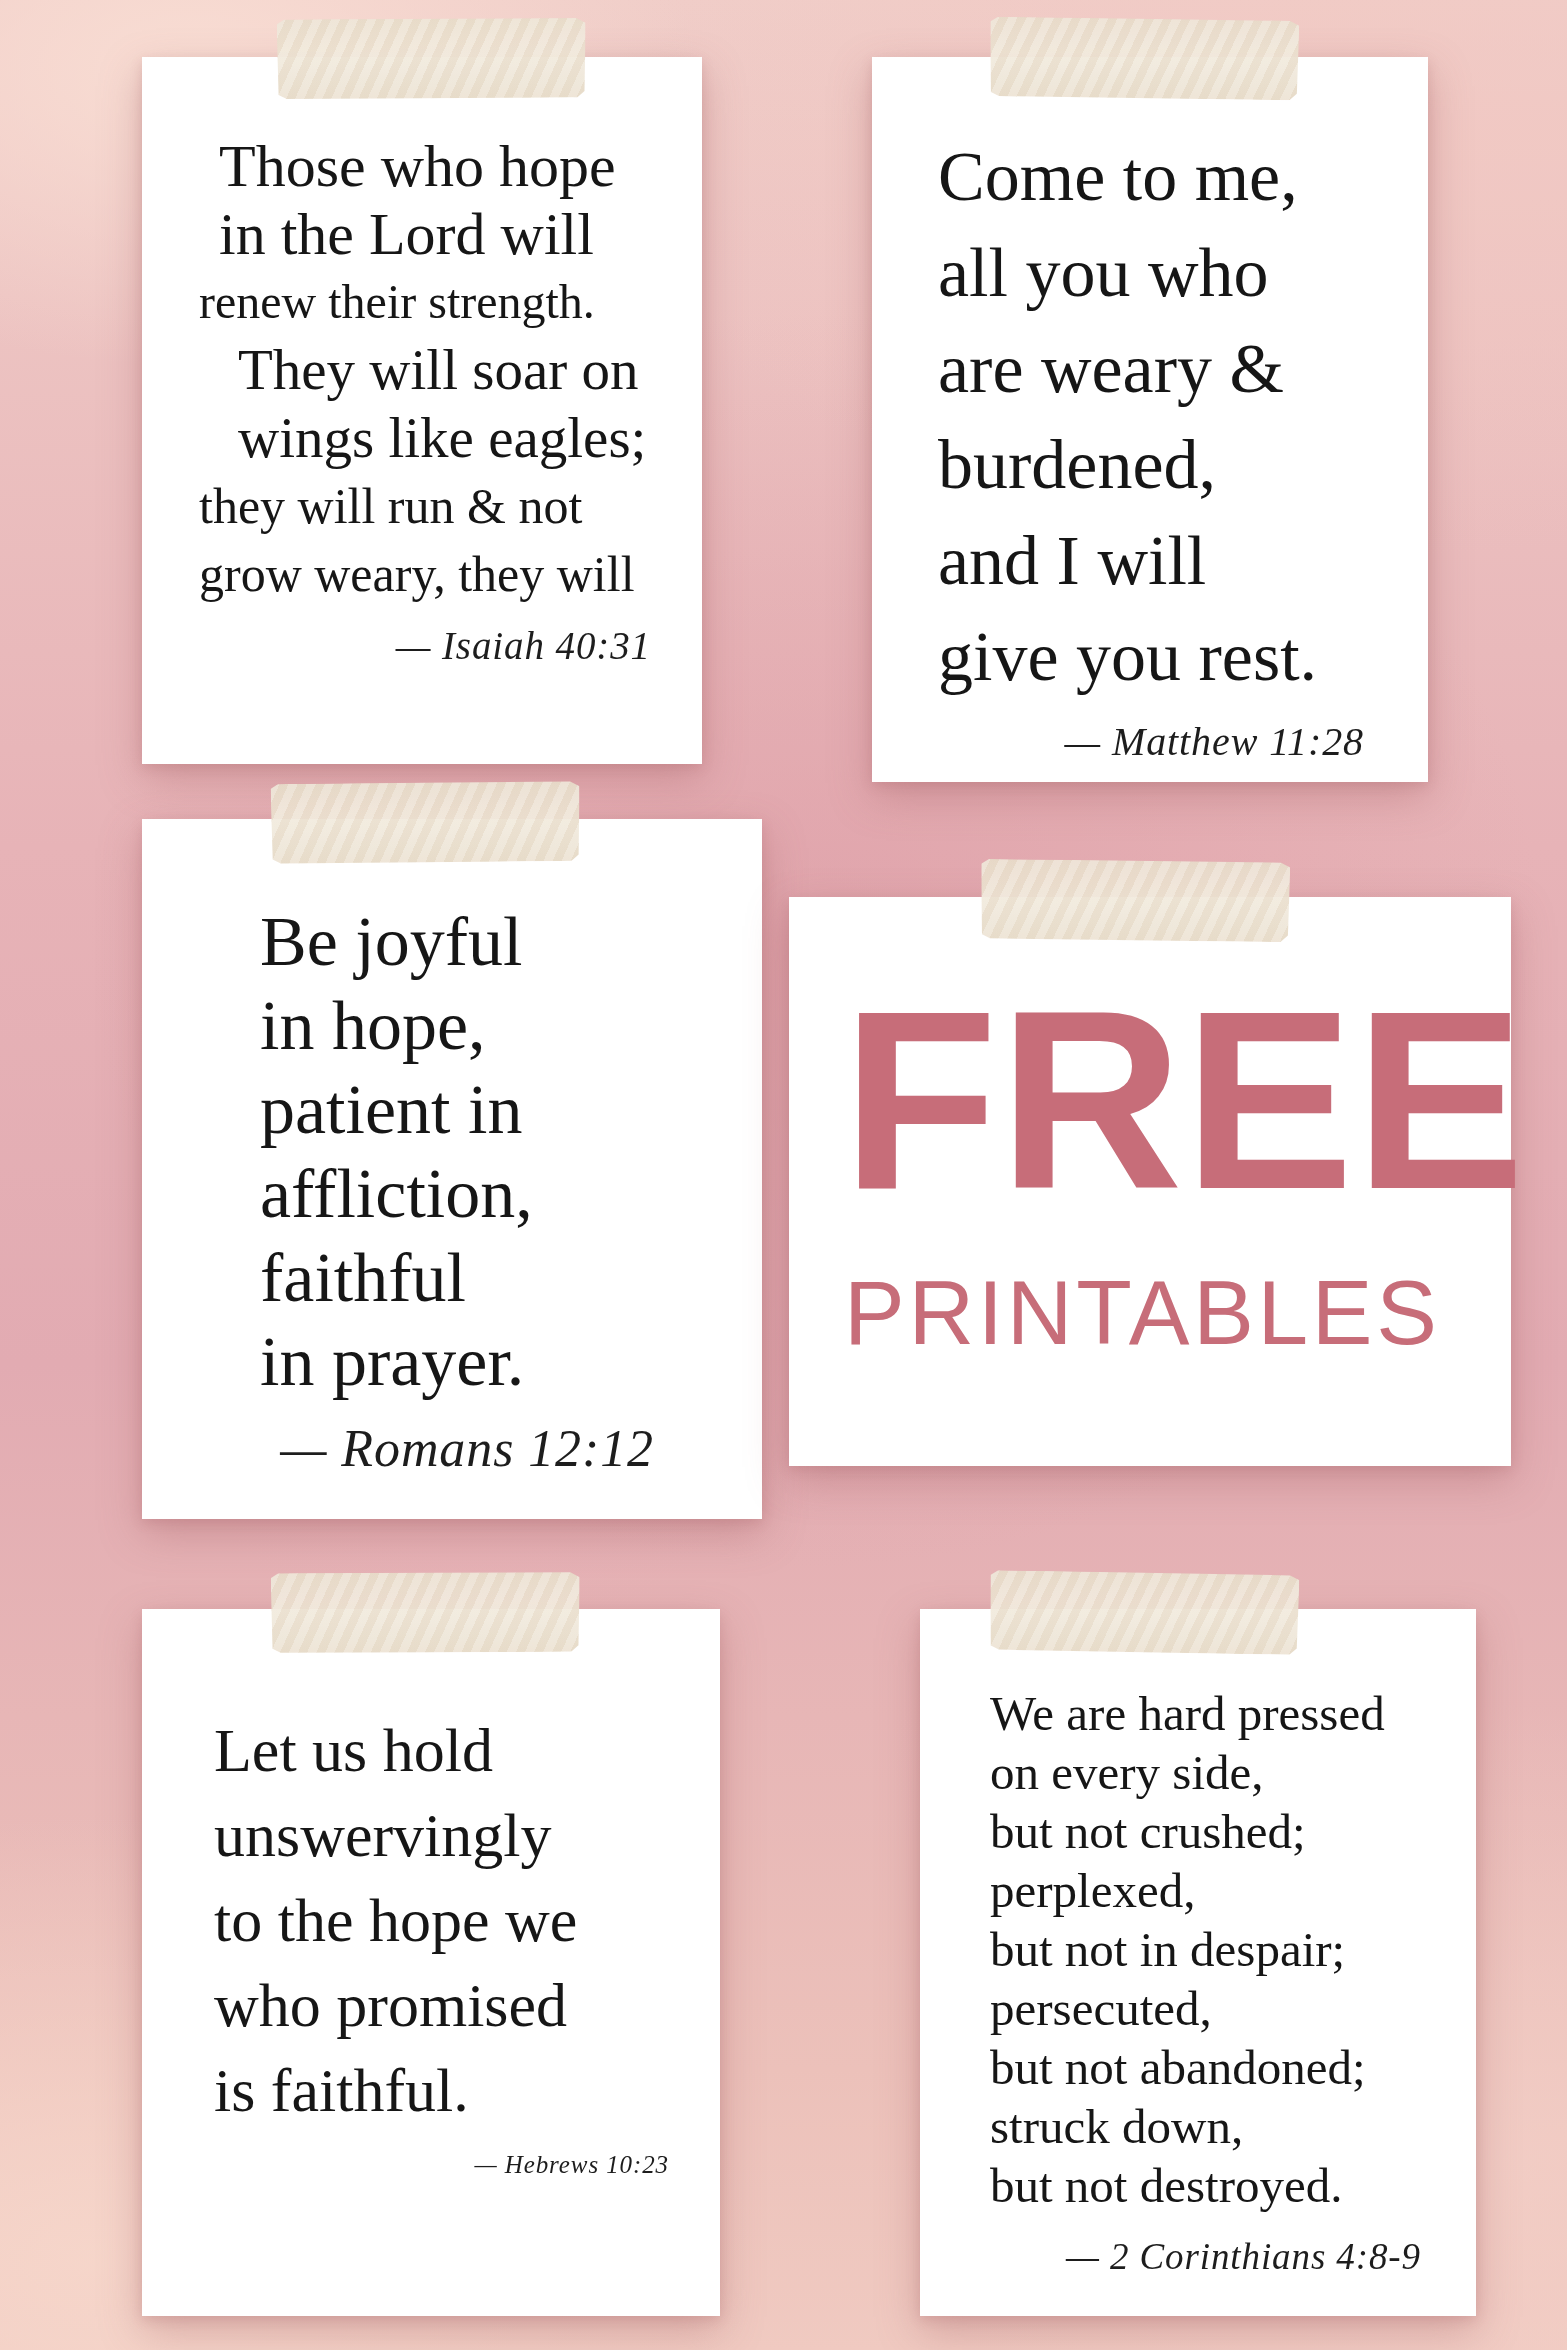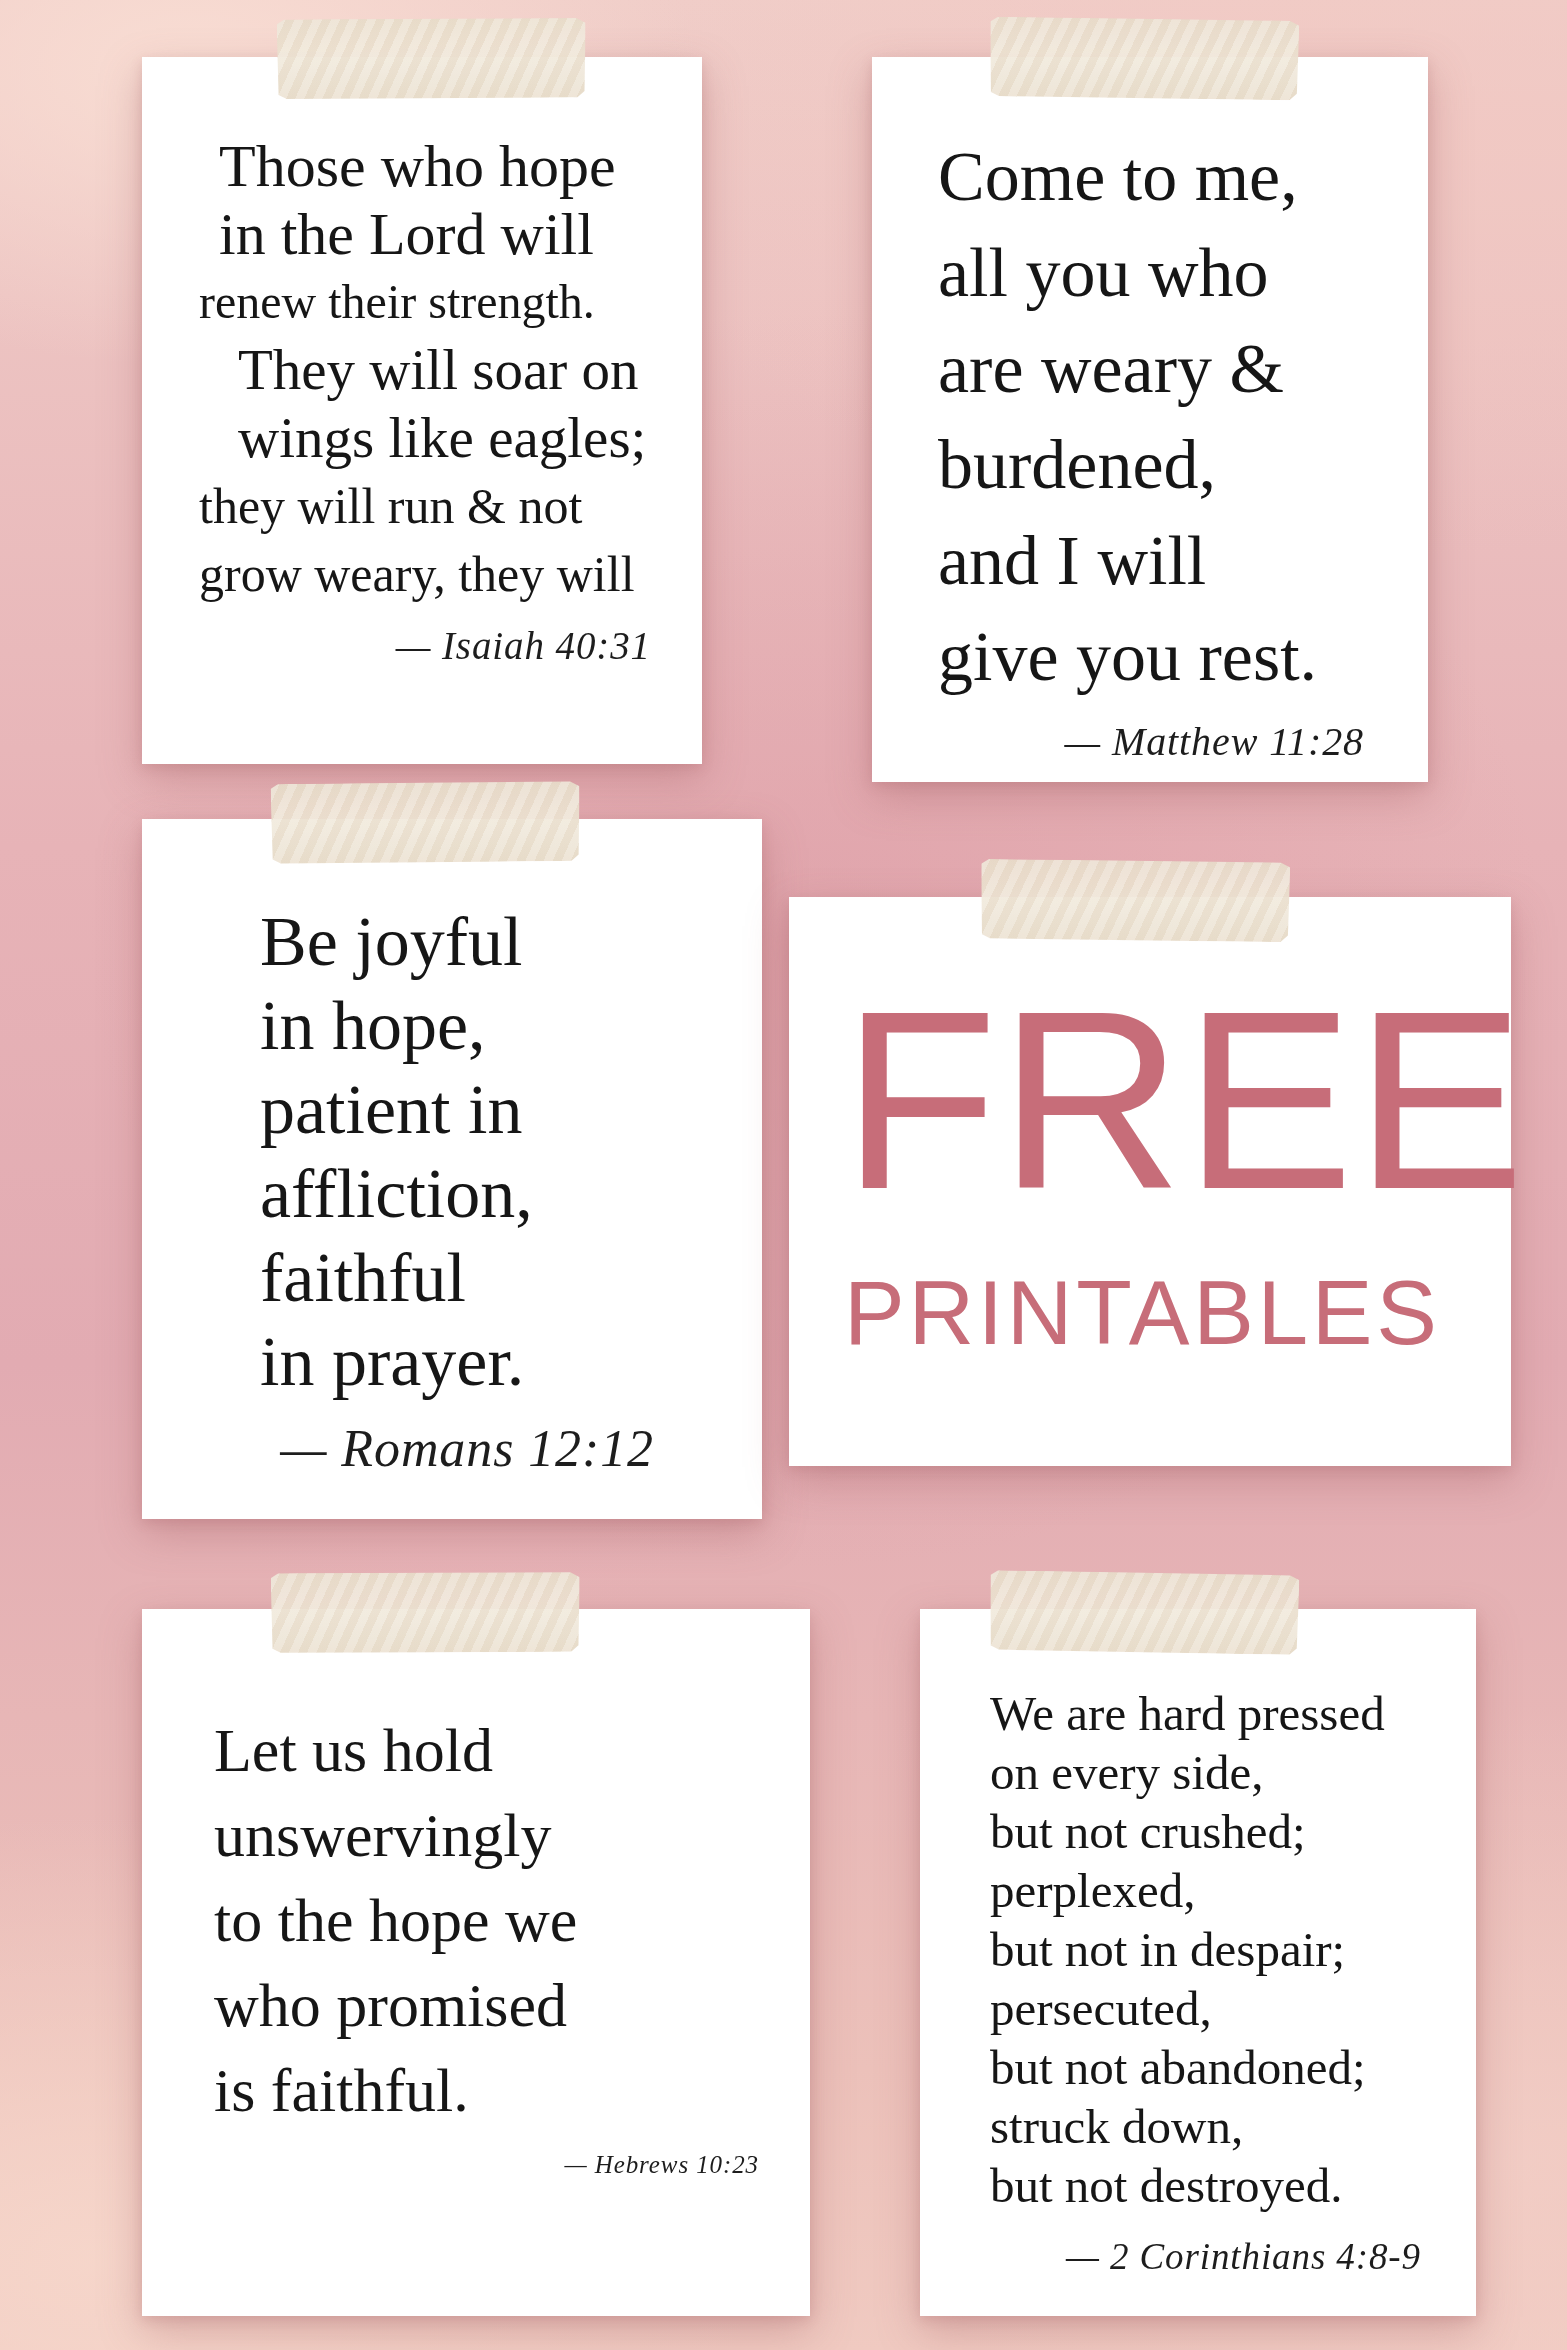--- a/index.html
+++ b/index.html
@@ -59,40 +59,40 @@
   .card-matthew .attr{font-size:40px;padding:13px 64px 0 0;}
   
   .card-romans{left:142px;top:819px;width:620px;height:700px;}
   .card-romans .verse{padding:81px 0 0 118px;}
   .card-romans .line{font-size:70px;line-height:84px;}
   .card-romans .attr{font-size:52px;padding:14.7px 108px 0 0;}
   
   .card-free{left:789px;top:897px;width:722px;height:569px;}
   .free-title{
     font-family:"Liberation Sans","DejaVu Sans",sans-serif;
-    font-weight:400;
+    font-weight:700;
     color:#c76d79;
     font-size:255px;
     line-height:255px;
     letter-spacing:0.9px;
     padding:75px 4px 0 53px;
     white-space:nowrap;
   }
   .free-subtitle{
     font-family:"Liberation Sans","DejaVu Sans",sans-serif;
     font-weight:400;
     color:#c76d79;
     font-size:91px;
     line-height:91px;
     letter-spacing:3.7px;
     padding:40px 0 0 55px;
     white-space:nowrap;
   }
   
-  .card-hebrews{left:142px;top:1609px;width:668px;height:707px;}
+  .card-hebrews{left:142px;top:1609px;width:578px;height:707px;}
   .card-hebrews .verse{padding:99px 0 0 72px;}
   .card-hebrews .line{font-size:62px;line-height:85px;}
   .card-hebrews .attr{font-size:25px;padding:18.4px 51px 0 0;}
   
   .card-corinthians{left:920px;top:1609px;width:556px;height:707px;}
   .card-corinthians .verse{padding:75px 0 0 70px;}
   .card-corinthians .line{font-size:49px;line-height:59px;}
   .card-corinthians .attr{font-size:37px;padding:20px 55px 0 0;}
 </style>
 </head>

